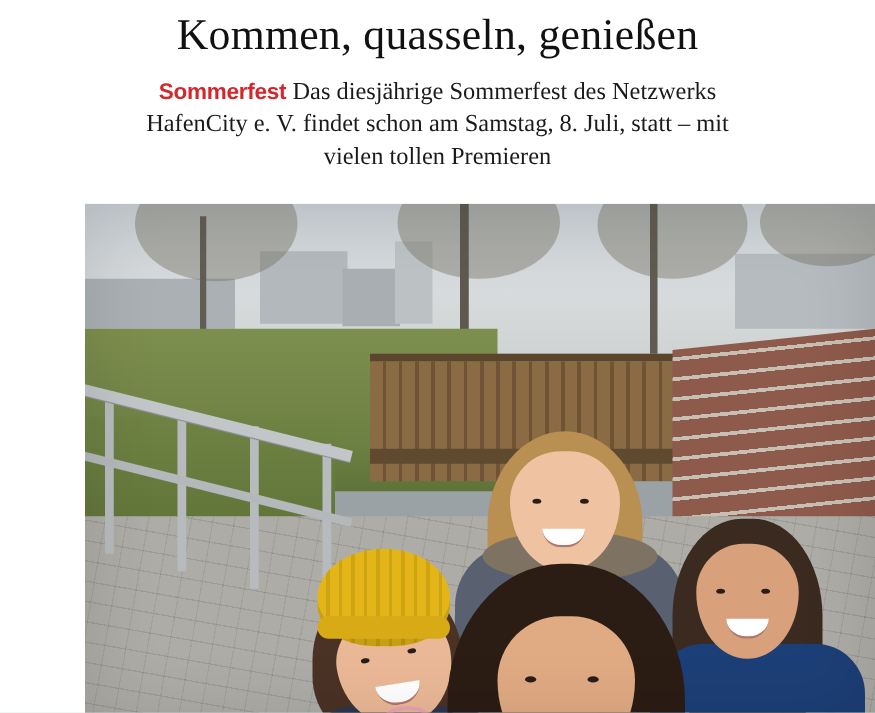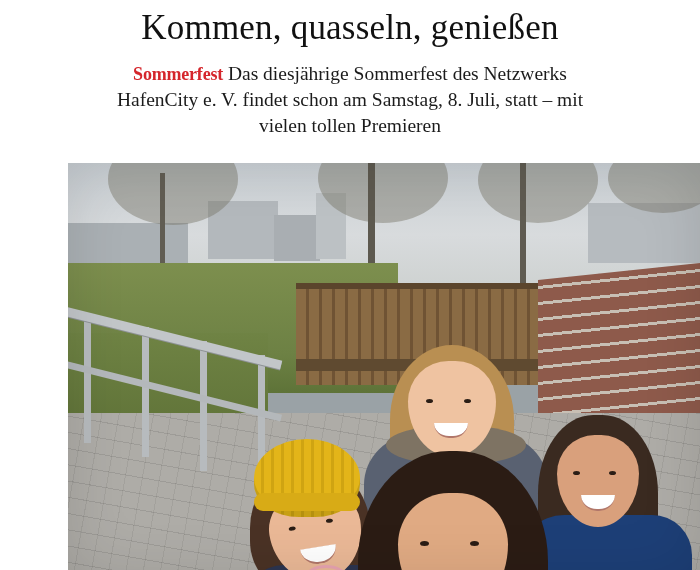--- a/index.html
+++ b/index.html
@@ -37,21 +37,21 @@
     width: 500px;
     text-align: center;
     font-family: "Liberation Serif", serif;
     font-size: 19.5px;
     line-height: 1.33;
     color: #1b1b1b;
   }
   .kicker {
     color: #d5262c;
     font-weight: bold;
-    font-family: Liberation Serif, serif;
+    font-family: Liberation Sans, sans-serif;
     font-size: 18px;
     letter-spacing: -0.2px;
   }
   .photo-wrap {
     position: absolute;
     left: 68px;
     top: 155px;
     width: 632px;
     height: 415px;
     overflow: hidden;

